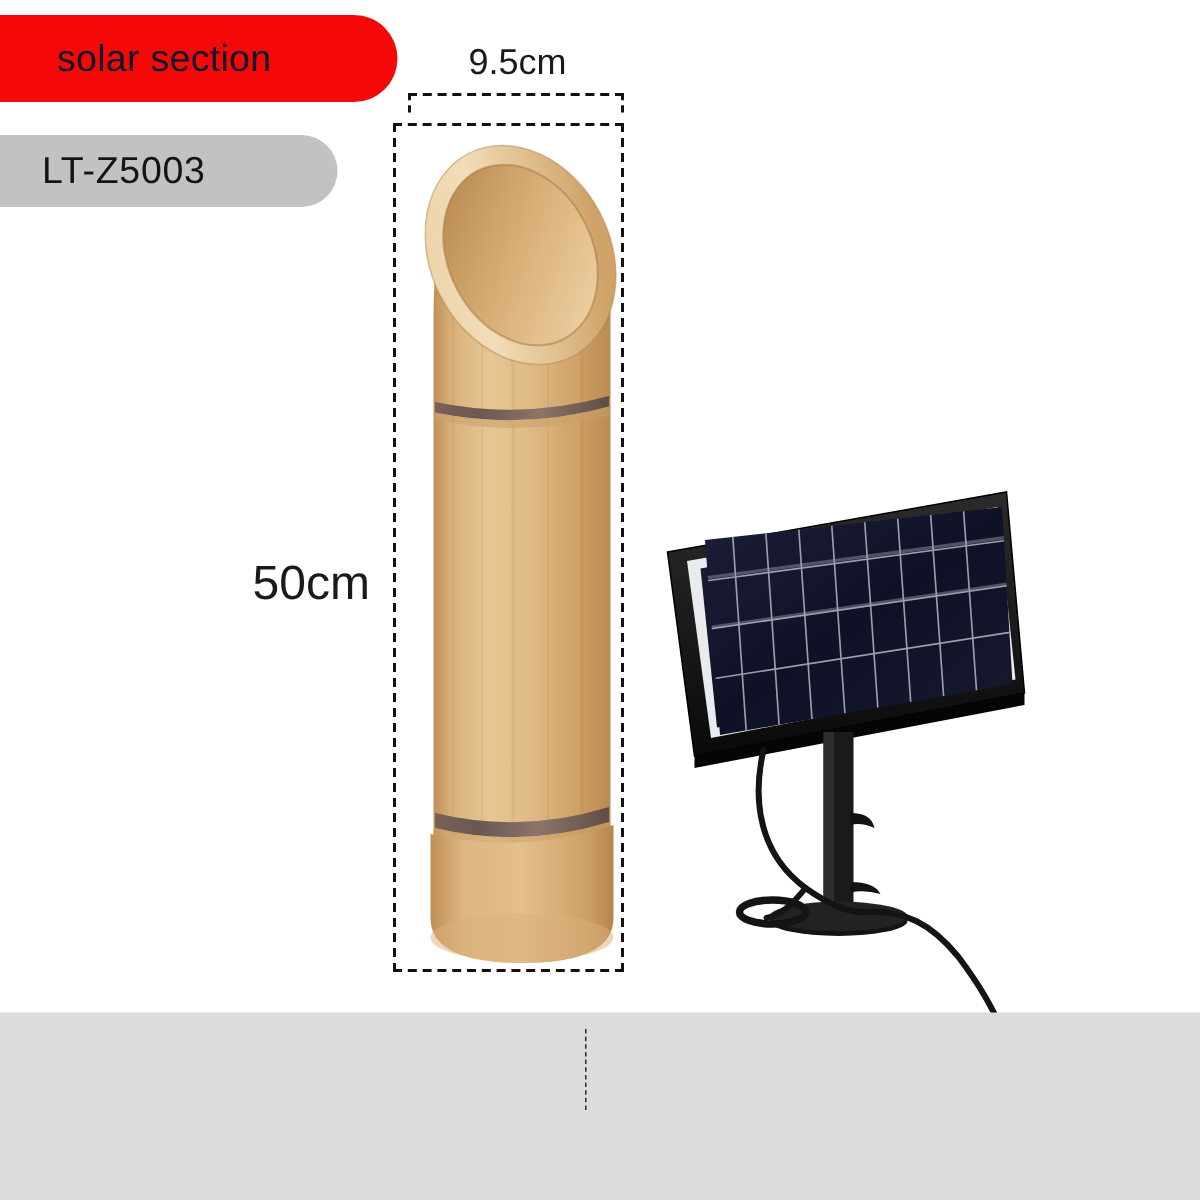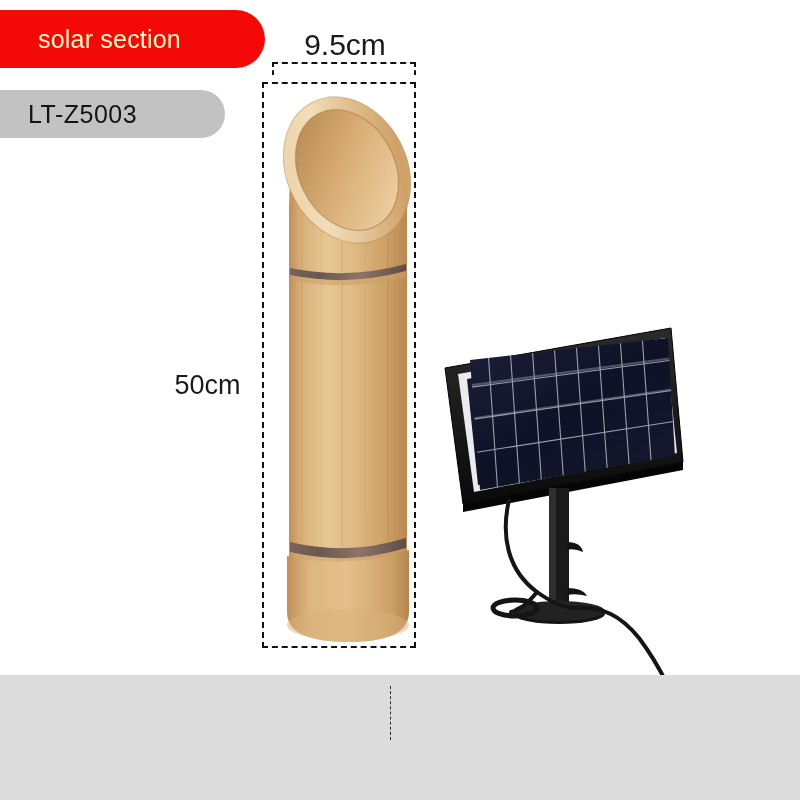--- a/index.html
+++ b/index.html
@@ -27,21 +27,21 @@
     left: -40px;
     top: 10px;
     width: 305px;
     height: 58px;
     background: #f50808;
     border-radius: 0 29px 29px 0;
     padding-left: 78px;
     z-index: 30;
   }
   #badge-solar .badge-text {
-    color: #fef9c3;
+    color: #0f172a;
     font-size: 25px;
     letter-spacing: 0.2px;
     white-space: nowrap;
   }
   #badge-model {
     left: -40px;
     top: 90px;
     width: 265px;
     height: 48px;
     background: #c2c2c2;
@@ -57,21 +57,21 @@
     white-space: nowrap;
   }
 
   
   #dim-width-label {
     position: absolute;
     left: 265px;
     top: 28px;
     width: 160px;
     text-align: center;
-    font-size: 30px;
+    font-size: 24px;
     color: #1a1a1a;
     z-index: 20;
   }
   #dim-width-bracket {
     position: absolute;
     left: 272px;
     top: 62px;
     width: 144px;
     height: 13px;
     border-top: 2px dashed #111;
@@ -79,21 +79,21 @@
     border-right: 2px dashed #111;
     box-sizing: border-box;
     z-index: 20;
   }
   #dim-height-label {
     position: absolute;
     left: 160px;
     top: 370px;
     width: 95px;
     text-align: center;
-    font-size: 27px;
+    font-size: 32px;
     color: #1a1a1a;
     z-index: 20;
   }
   #dim-box {
     position: absolute;
     left: 262px;
     top: 82px;
     width: 154px;
     height: 566px;
     border: 2px dashed #111;

